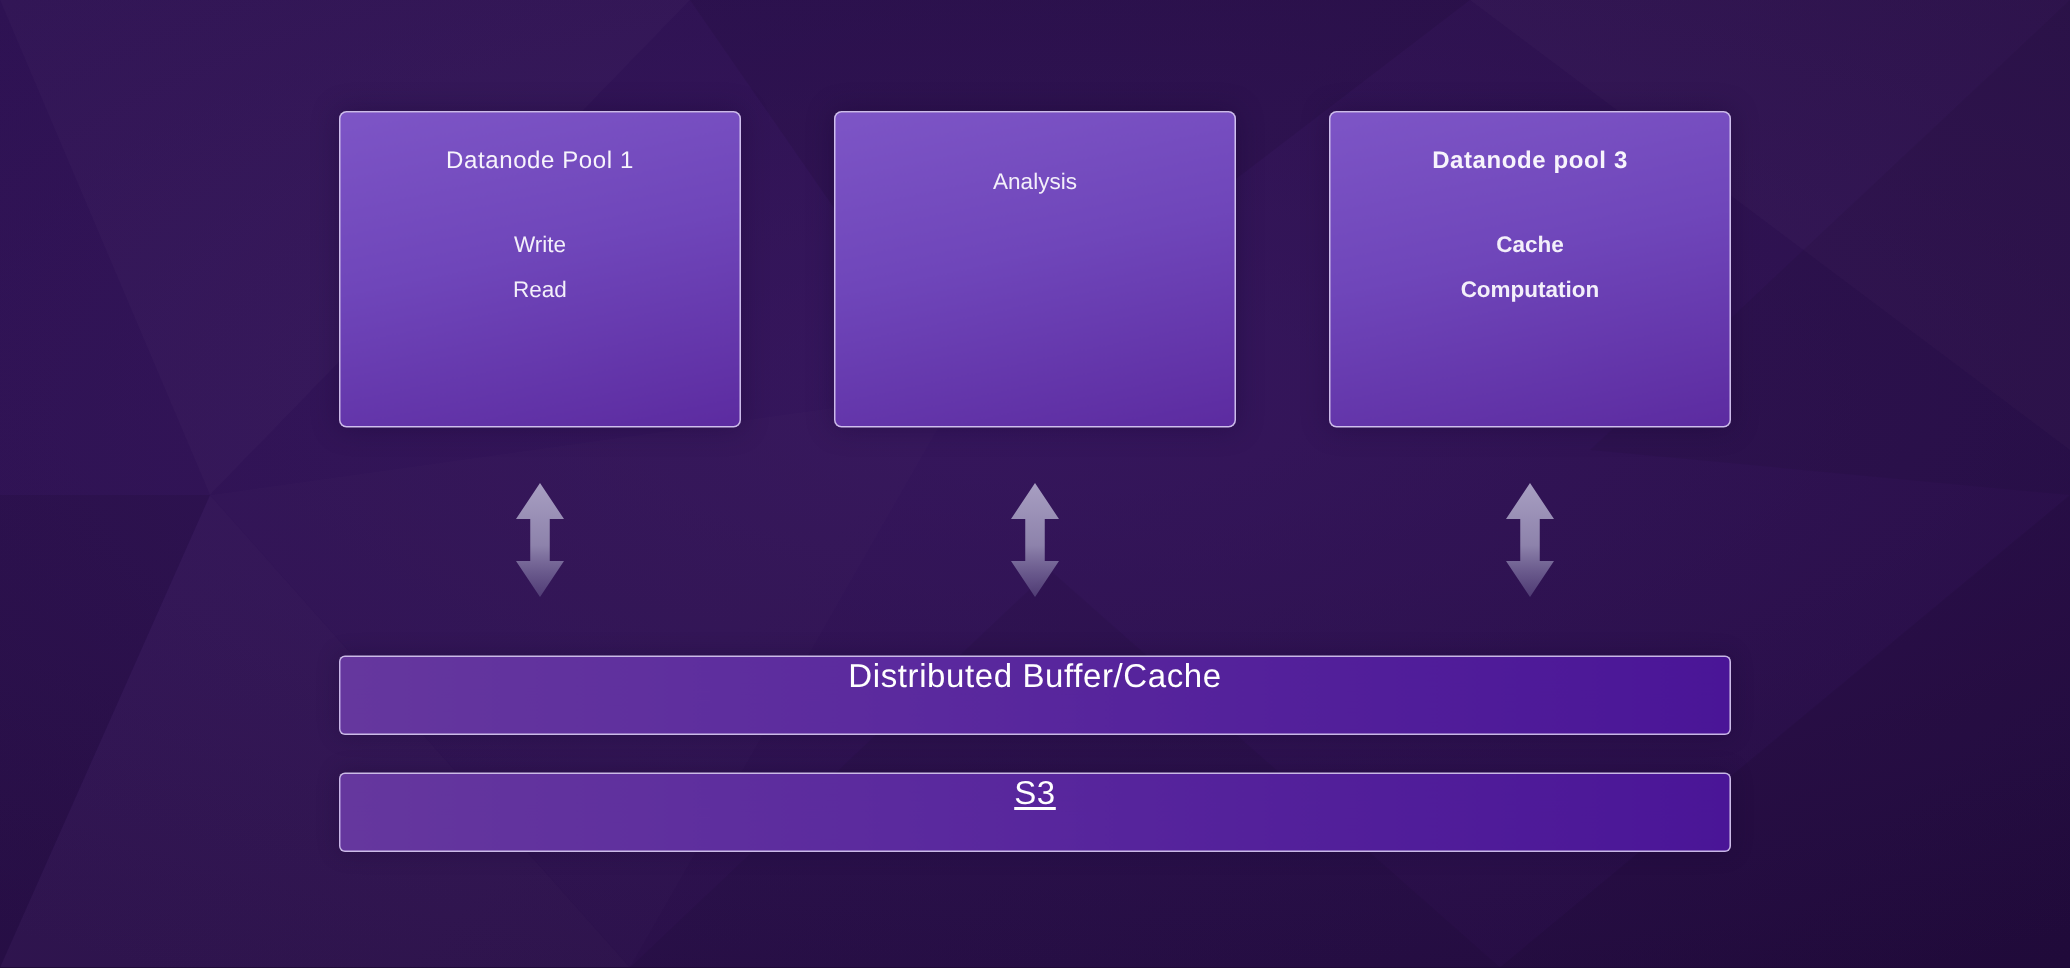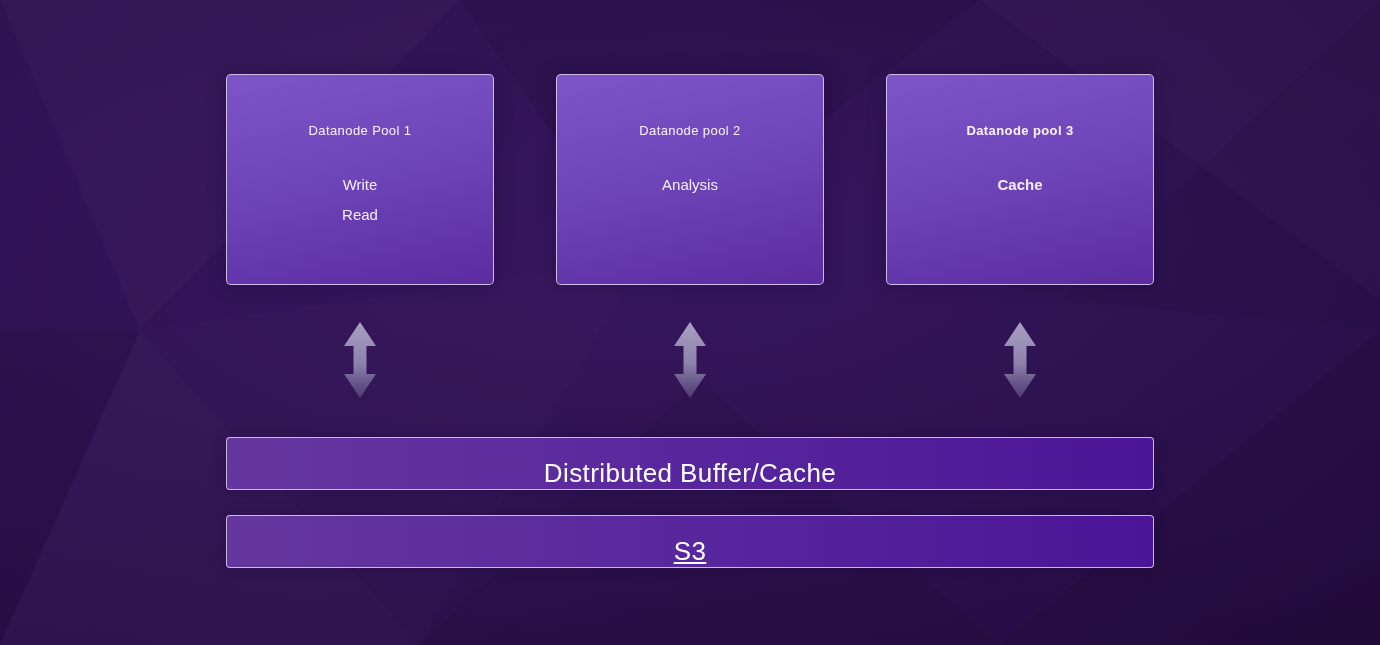--- a/index.html
+++ b/index.html
@@ -32,22 +32,22 @@
     border-radius: 5px;
     background: linear-gradient(168deg, #7d55c6 0%, #6f46ba 45%, #5c2ba0 100%);
     color: #ffffff;
     text-align: center;
     box-shadow: 0 0 18px rgba(20,5,45,0.35);
   }
   .pool-box.p1 { left: 226px; }
   .pool-box.p2 { left: 556px; }
   .pool-box.p3 { left: 886px; font-weight: bold; }
   .pool-title {
-    margin-top: 48px;
-    font-size: 13px;
+    margin-top: 24px;
+    font-size: 16px;
     letter-spacing: 0.4px;
     color: #f7f4fc;
   }
   .pool-lines {
     margin-top: 32px;
     font-size: 15px;
     line-height: 30px;
     color: #f3effa;
   }
   .arrow-wrap {
@@ -61,24 +61,24 @@
   .arrow-wrap.a3 { left: 1002px; }
   .layer-bar {
     position: absolute;
     left: 226px;
     width: 928px;
     height: 53px;
     box-sizing: border-box;
     border: 1px solid rgba(222,210,245,0.85);
     border-radius: 4px;
     display: flex;
-    align-items: flex-end;
+    align-items: flex-start;
     justify-content: center;
     color: #ffffff;
-    font-size: 26px;
+    font-size: 22px;
     letter-spacing: 0.4px;
     background: linear-gradient(90deg, #65379e 0%, #5b2a9e 40%, #4a1597 100%);
     box-shadow: 0 0 14px rgba(20,5,45,0.3);
   }
   .layer-bar.l1 { top: 437px; }
   .layer-bar.l2 { top: 515px; text-decoration: underline; }
 </style>
 </head>
 <body>
 
@@ -105,30 +105,30 @@
 
   <div class="pool-box p1">
     <div class="pool-title">Datanode Pool 1</div>
     <div class="pool-lines">
       <div>Write</div>
       <div>Read</div>
     </div>
   </div>
 
   <div class="pool-box p2">
-    <div class="pool-title">Datanode pool 2</div>
     <div class="pool-lines">
       <div>Analysis</div>
     </div>
   </div>
 
   <div class="pool-box p3">
     <div class="pool-title">Datanode pool 3</div>
     <div class="pool-lines">
       <div>Cache</div>
+      <div>Computation</div>
     </div>
   </div>
 
   <div class="arrow-wrap a1">
     <svg width="36" height="76" viewBox="0 0 36 76">
       <polygon points="18,0 34,24 24.5,24 24.5,52 34,52 18,76 2,52 11.5,52 11.5,24 2,24" fill="url(#arrowGrad)"></polygon>
     </svg>
   </div>
   <div class="arrow-wrap a2">
     <svg width="36" height="76" viewBox="0 0 36 76">

